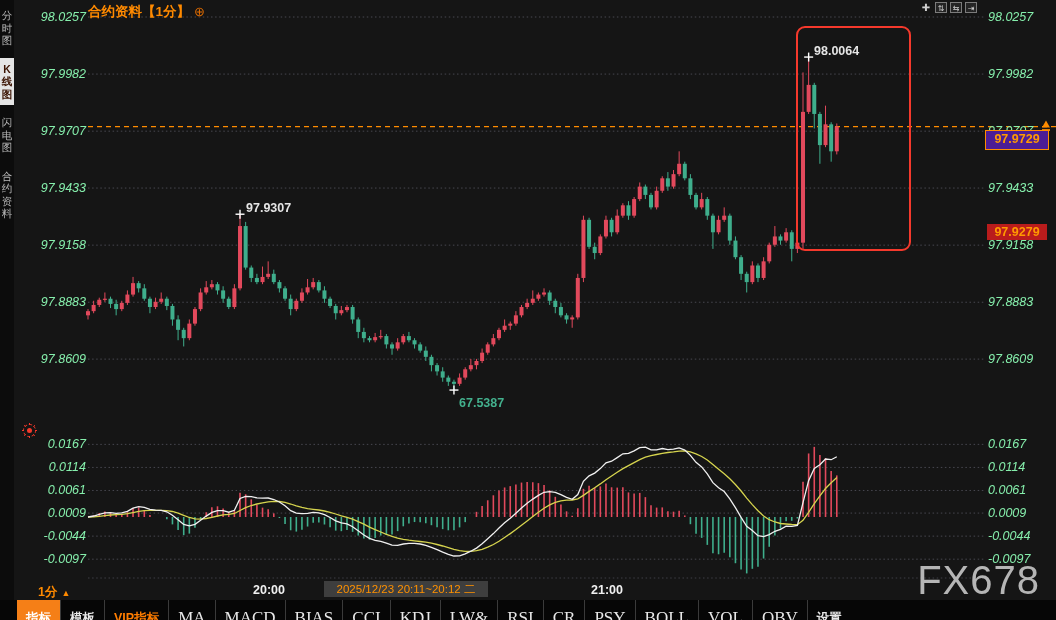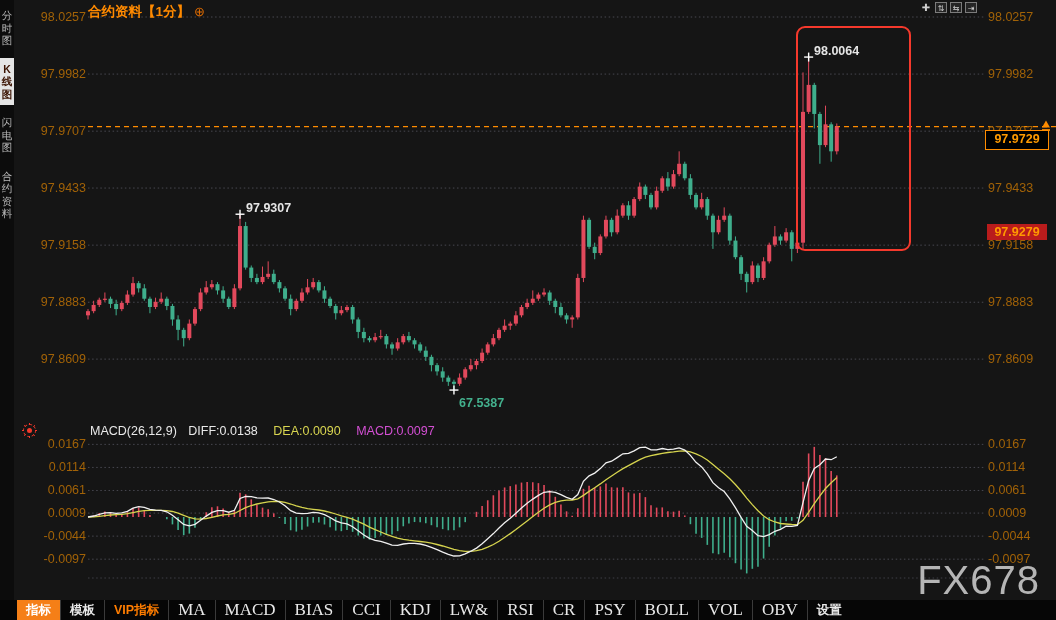--- a/index.html
+++ b/index.html
@@ -16,27 +16,27 @@
   
   #title{left:88px;top:3px;color:#ff8a00;font-size:13.5px;font-weight:bold;z-index:4;}
   #title .plus-badge{color:#e06c00;font-weight:normal;margin-left:4px;font-size:13px;}
   
   #top-icons{left:920px;top:2px;z-index:4;display:flex;gap:3px;}
   .ticon{width:12px;height:11px;font-size:8px;line-height:11px;text-align:center;color:#cfcfcf;
          background:#242424;border:1px solid #7c7c7c;box-sizing:border-box;cursor:pointer;}
   .ticon.noborder{border:none;background:transparent;font-size:10px;}
   
   .axis-col{position:absolute;z-index:3;}
-  .axis-col div{position:absolute;font-size:12.5px;color:#a16207;white-space:nowrap;}
+  .axis-col div{position:absolute;font-size:12.5px;color:#86efac;white-space:nowrap;font-style:italic;}
   #lp-labels{left:28px;top:0;width:58px;} #lp-labels div{width:58px;text-align:right;}
   #rp-labels{left:988px;top:0;width:62px;}
   #lm-labels{left:28px;top:0;width:58px;} #lm-labels div{width:58px;text-align:right;}
   #rm-labels{left:988px;top:0;width:62px;}
   
-  #price-tag{left:985px;top:130px;width:62px;height:18px;border:1px solid #ff8c00;background:#000000;
+  #price-tag{left:985px;top:130px;width:62px;height:18px;border:1px solid #ff8c00;background:#4c1d95;
              color:#ff9a00;font-size:12.5px;font-weight:bold;text-align:center;line-height:17px;z-index:6;}
   #price-tag2{left:987px;top:224px;width:60px;height:16px;background:#b91c1c;color:#ff9a00;
               font-size:12.5px;font-weight:bold;text-align:center;line-height:16px;z-index:6;}
   
   .ann{position:absolute;font-size:12.5px;font-weight:bold;z-index:4;white-space:nowrap;}
   .ann.red{color:#e5e5e5;} .ann.green{color:#43b08d;}
   
   #macd-legend{left:90px;top:424px;font-size:12.5px;z-index:4;white-space:nowrap;}
   #macd-legend .w{color:#e8e8e8;} #macd-legend .y{color:#d8d550;margin-left:12px;}
   #macd-legend .m{color:#d34fd3;margin-left:12px;}
@@ -53,21 +53,21 @@
   .time-tick{position:absolute;top:3px;width:44px;text-align:center;color:#f0f0f0;
              font-size:12.5px;font-weight:bold;}
   #hover-box{position:absolute;left:324px;top:1px;width:164px;height:16px;background:#3e3e3e;
              color:#ff9100;font-size:11.5px;text-align:center;line-height:16px;}
   
   #watermark{right:16px;top:558px;font-size:40px;color:#b5b5b5;letter-spacing:1px;z-index:7;
              font-family:"Liberation Sans",sans-serif;}
   
   #toolbar{position:absolute;left:0;bottom:0;width:1056px;height:20px;background:#060606;z-index:8;
            display:flex;align-items:stretch;padding-left:17px;box-sizing:border-box;}
-  .tb-item{color:#e8e8e8;font-size:12.5px;font-weight:bold;line-height:20px;padding:0 9px;
+  .tb-item{color:#e8e8e8;font-size:12.5px;font-weight:bold;line-height:20px;padding:8px 9px;
            border-left:1px solid #3a3a3a;cursor:pointer;white-space:nowrap;}
   .tb-item:first-child{border-left:none;}
   .tb-item.mono{font-family:Liberation Serif, serif;font-size:17px;font-weight:normal;}
   .tb-item.active{background:#f57f17;color:#fff;}
   .tb-item.vip{color:#ff7d00;}
 </style>
 </head>
 <body>
 
 <div id="app">
@@ -560,31 +560,33 @@
       <div style="top: 551.676px;">-0.0097</div>
     </div>
 
   <div class="abs" id="price-tag" style="top: 129.613px;">97.9729</div>
   <div class="abs" id="price-tag2">97.9279</div>
 
   <div class="ann red" style="left:814px;top:44px;">98.0064</div>
   <div class="ann red" style="left:246px;top:201px;">97.9307</div>
   <div class="ann green" style="left:459px;top:396px;">67.5387</div>
 
-  <div class="abs" id="macd-legend">
-    <span class="w">MACD(26,12,9)</span>
-    <span class="w sp">DIFF:0.0138</span>
-    <span class="y">DEA:0.0090</span>
-    <span class="m">MACD:0.0097</span>
-  </div>
 
   <div class="abs" id="live-icon">
       <span></span>
     </div>
 
+  <div class="abs" id="time-row">
+    <div id="period-label">
+      <span>1分</span><span class="tri">▲</span>
+    </div>
+    <div class="time-tick" style="left:247px;">20:00</div>
+    <div id="hover-box">2025/12/23 20:11~20:12 二</div>
+    <div class="time-tick" style="left:585px;">21:00</div>
+  </div>
 
   <div class="abs" id="watermark">FX678</div>
 
   <div id="toolbar">
       <div class="tb-item active">指标</div>
       <div class="tb-item">模板</div>
       <div class="tb-item vip">VIP指标</div>
       <div class="tb-item mono">MA</div>
       <div class="tb-item mono">MACD</div>
       <div class="tb-item mono">BIAS</div>

